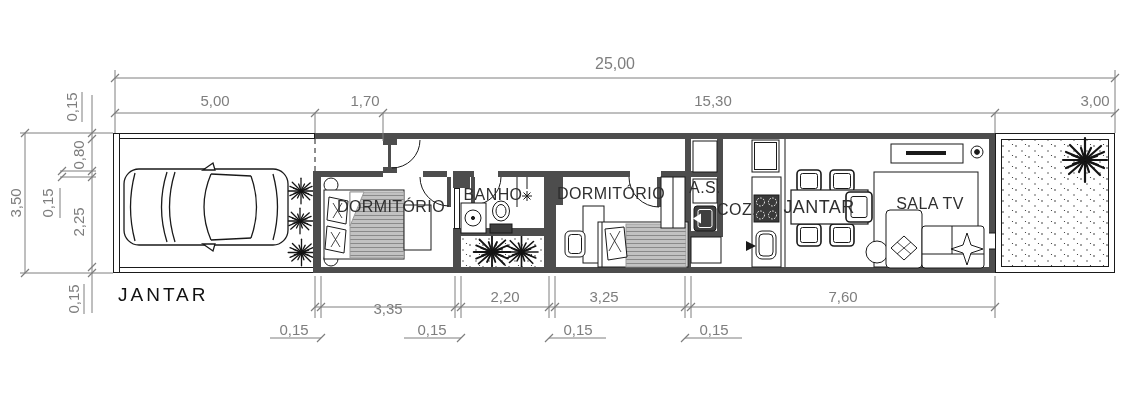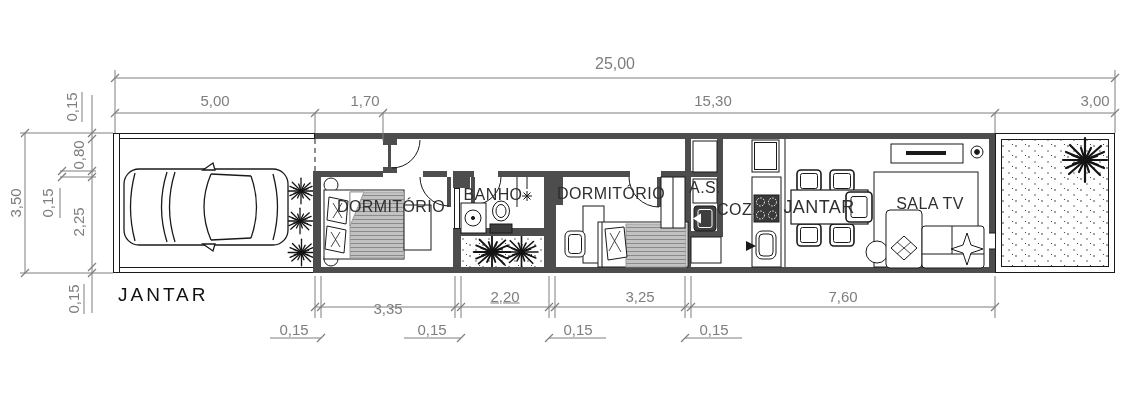--- a/index.html
+++ b/index.html
@@ -262,22 +262,22 @@
   <div class="txt dim hdim" style="left:1055px;top:100px;margin-left:40px;">3,00</div>
 
   <div class="txt dim vdim" style="left:71px;top:107px;">0,15</div>
   <div class="txt dim vdim" style="left:15px;top:203px;">3,50</div>
   <div class="txt dim vdim" style="left:78px;top:155px;">0,80</div>
   <div class="txt dim vdim" style="left:47px;top:203px;">0,15</div>
   <div class="txt dim vdim" style="left:78px;top:222px;">2,25</div>
   <div class="txt dim vdim" style="left:73px;top:299px;">0,15</div>
 
   <div class="txt dim hdim" style="left:388px;top:308px;">3,35</div>
-  <div class="txt dim hdim" style="left:505px;top:296px;text-decoration:underline;">2,20</div>
-  <div class="txt dim hdim" style="left:640px;top:296px;">3,25</div>
+  <div class="txt dim hdim" style="left:505px;top:296px;">2,20</div>
+  <div class="txt dim hdim" style="left:604px;top:296px;">3,25</div>
   <div class="txt dim hdim" style="left:843px;top:296px;">7,60</div>
   <div class="txt dim hdim" style="left:294px;top:329px;">0,15</div>
   <div class="txt dim hdim" style="left:432px;top:329px;">0,15</div>
   <div class="txt dim hdim" style="left:578px;top:329px;">0,15</div>
   <div class="txt dim hdim" style="left:714px;top:329px;">0,15</div>
 
   <div class="txt room" style="left:391px;top:207px;">DORMITÓRIO</div>
   <div class="txt room" style="left:493px;top:195px;">BANHO</div>
   <div class="txt room" style="left:611px;top:194px;">DORMITÓRIO</div>
   <div class="txt room" style="left:705px;top:188px;">A.S.</div>

